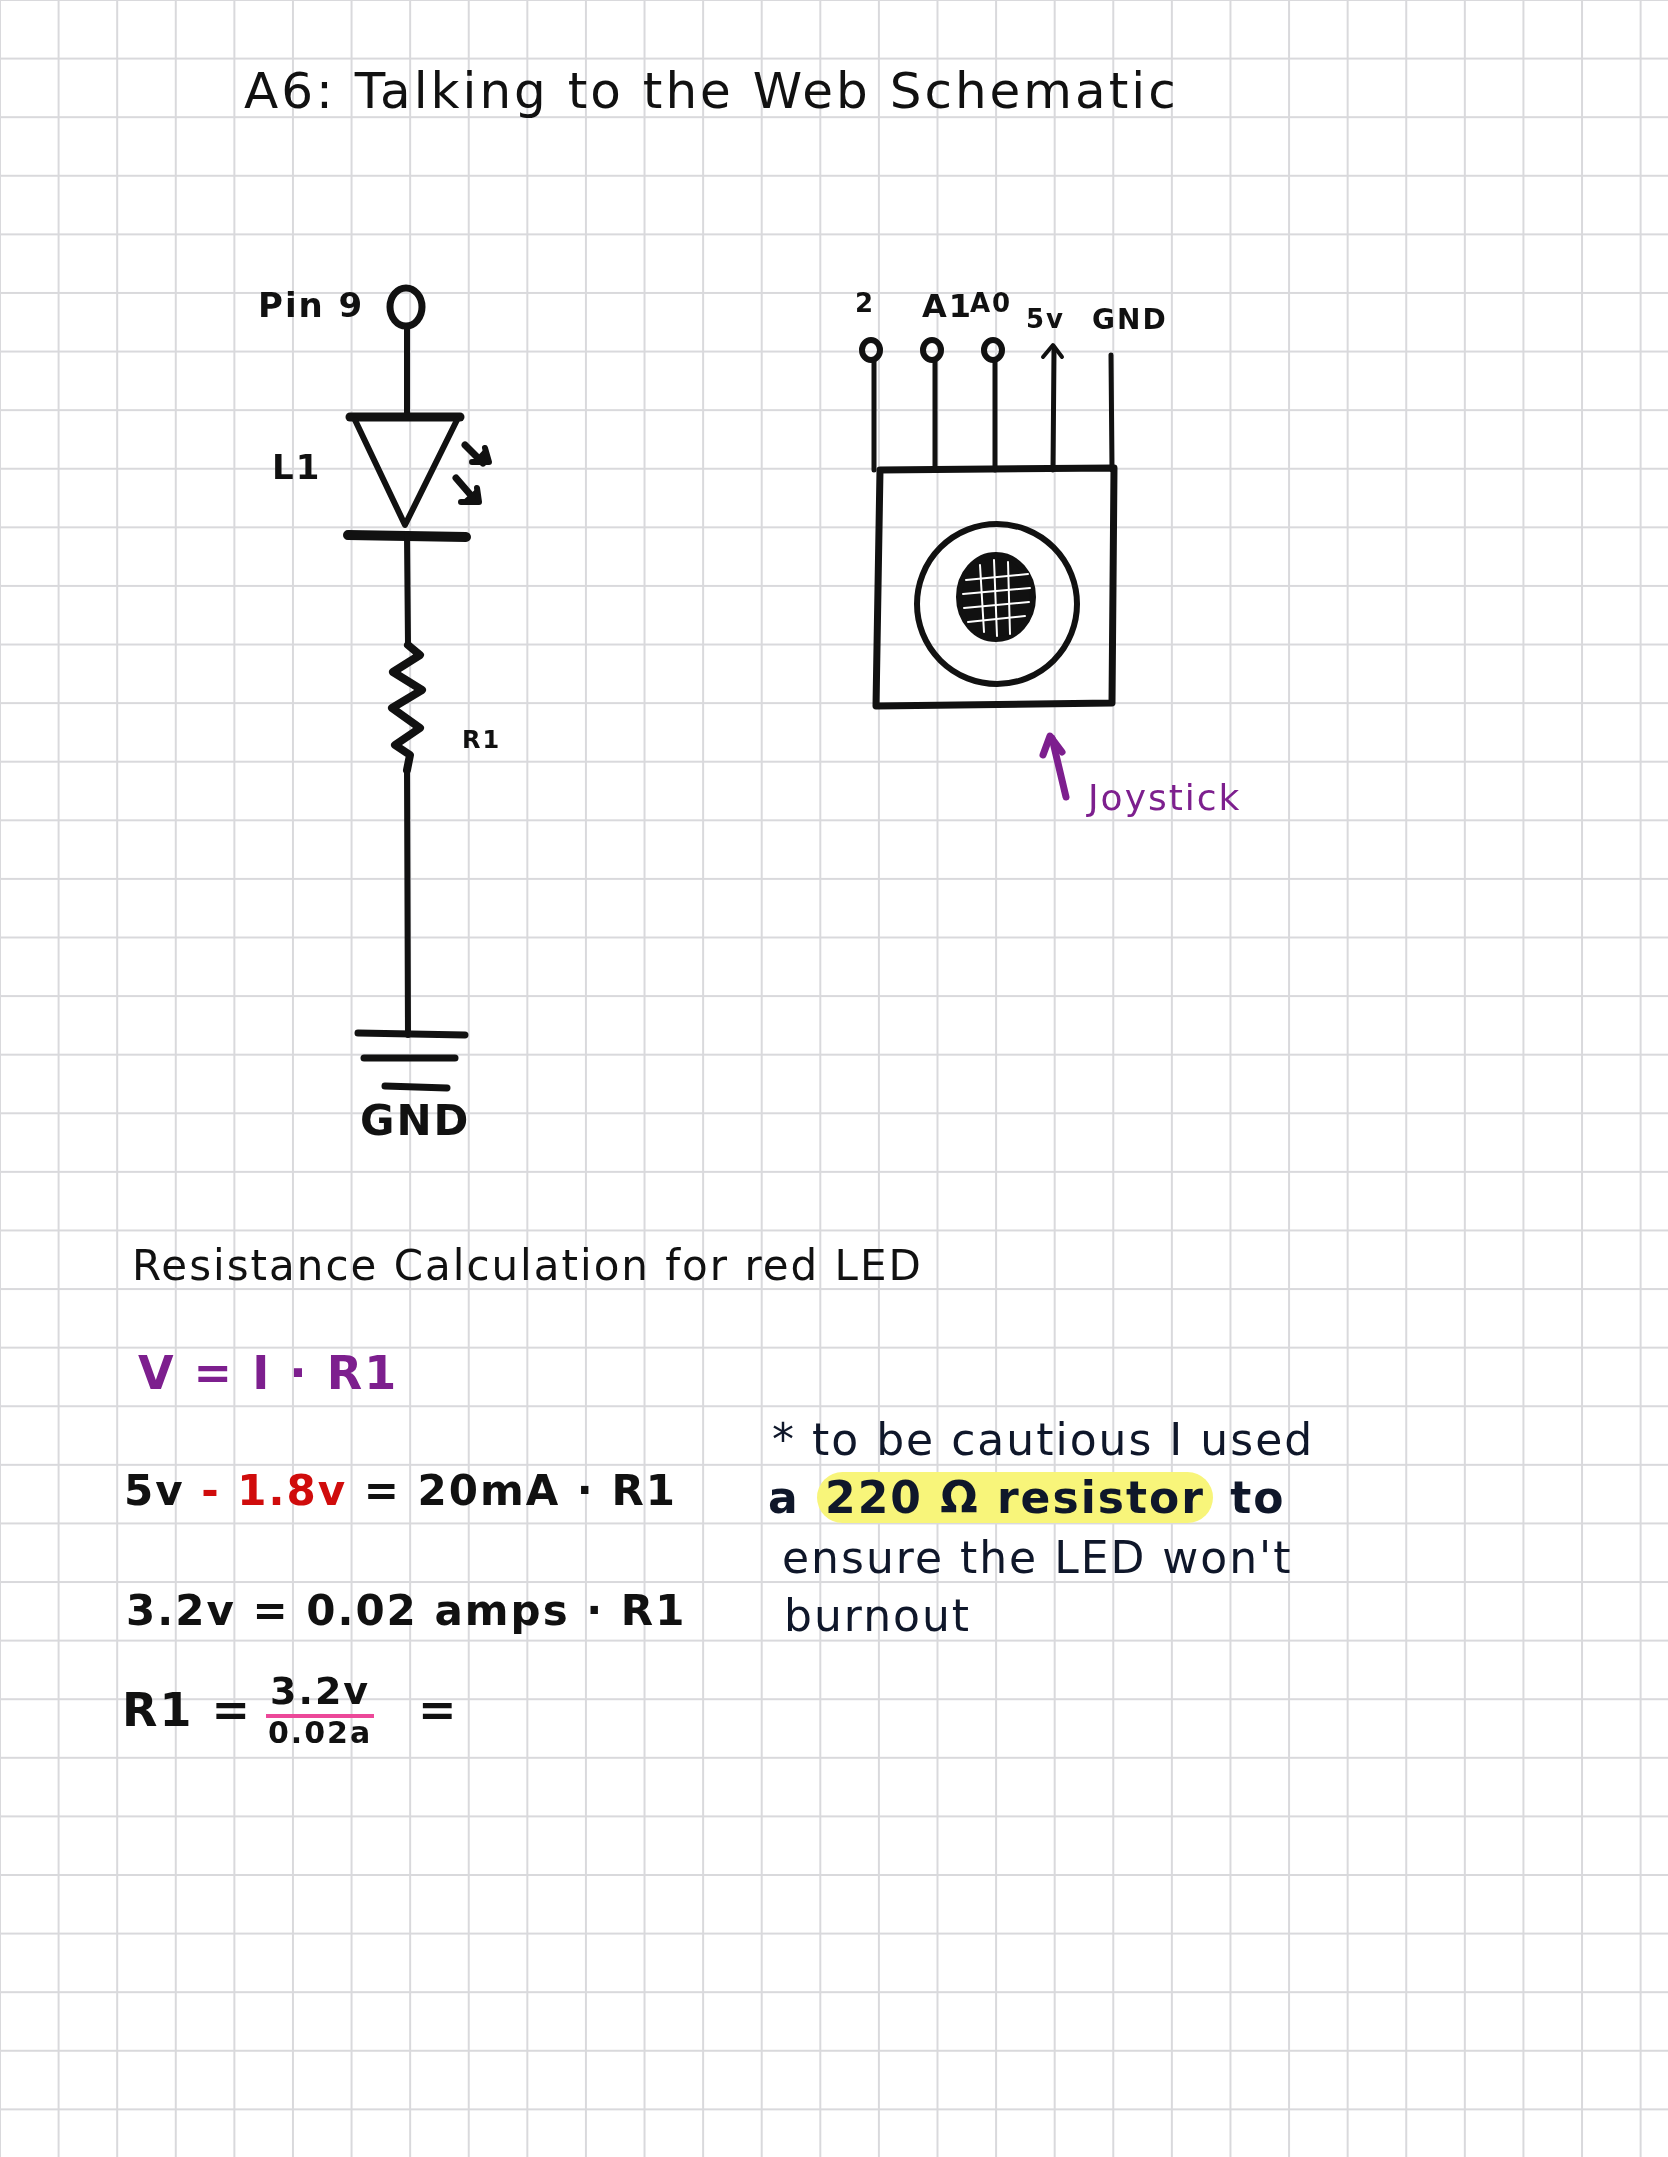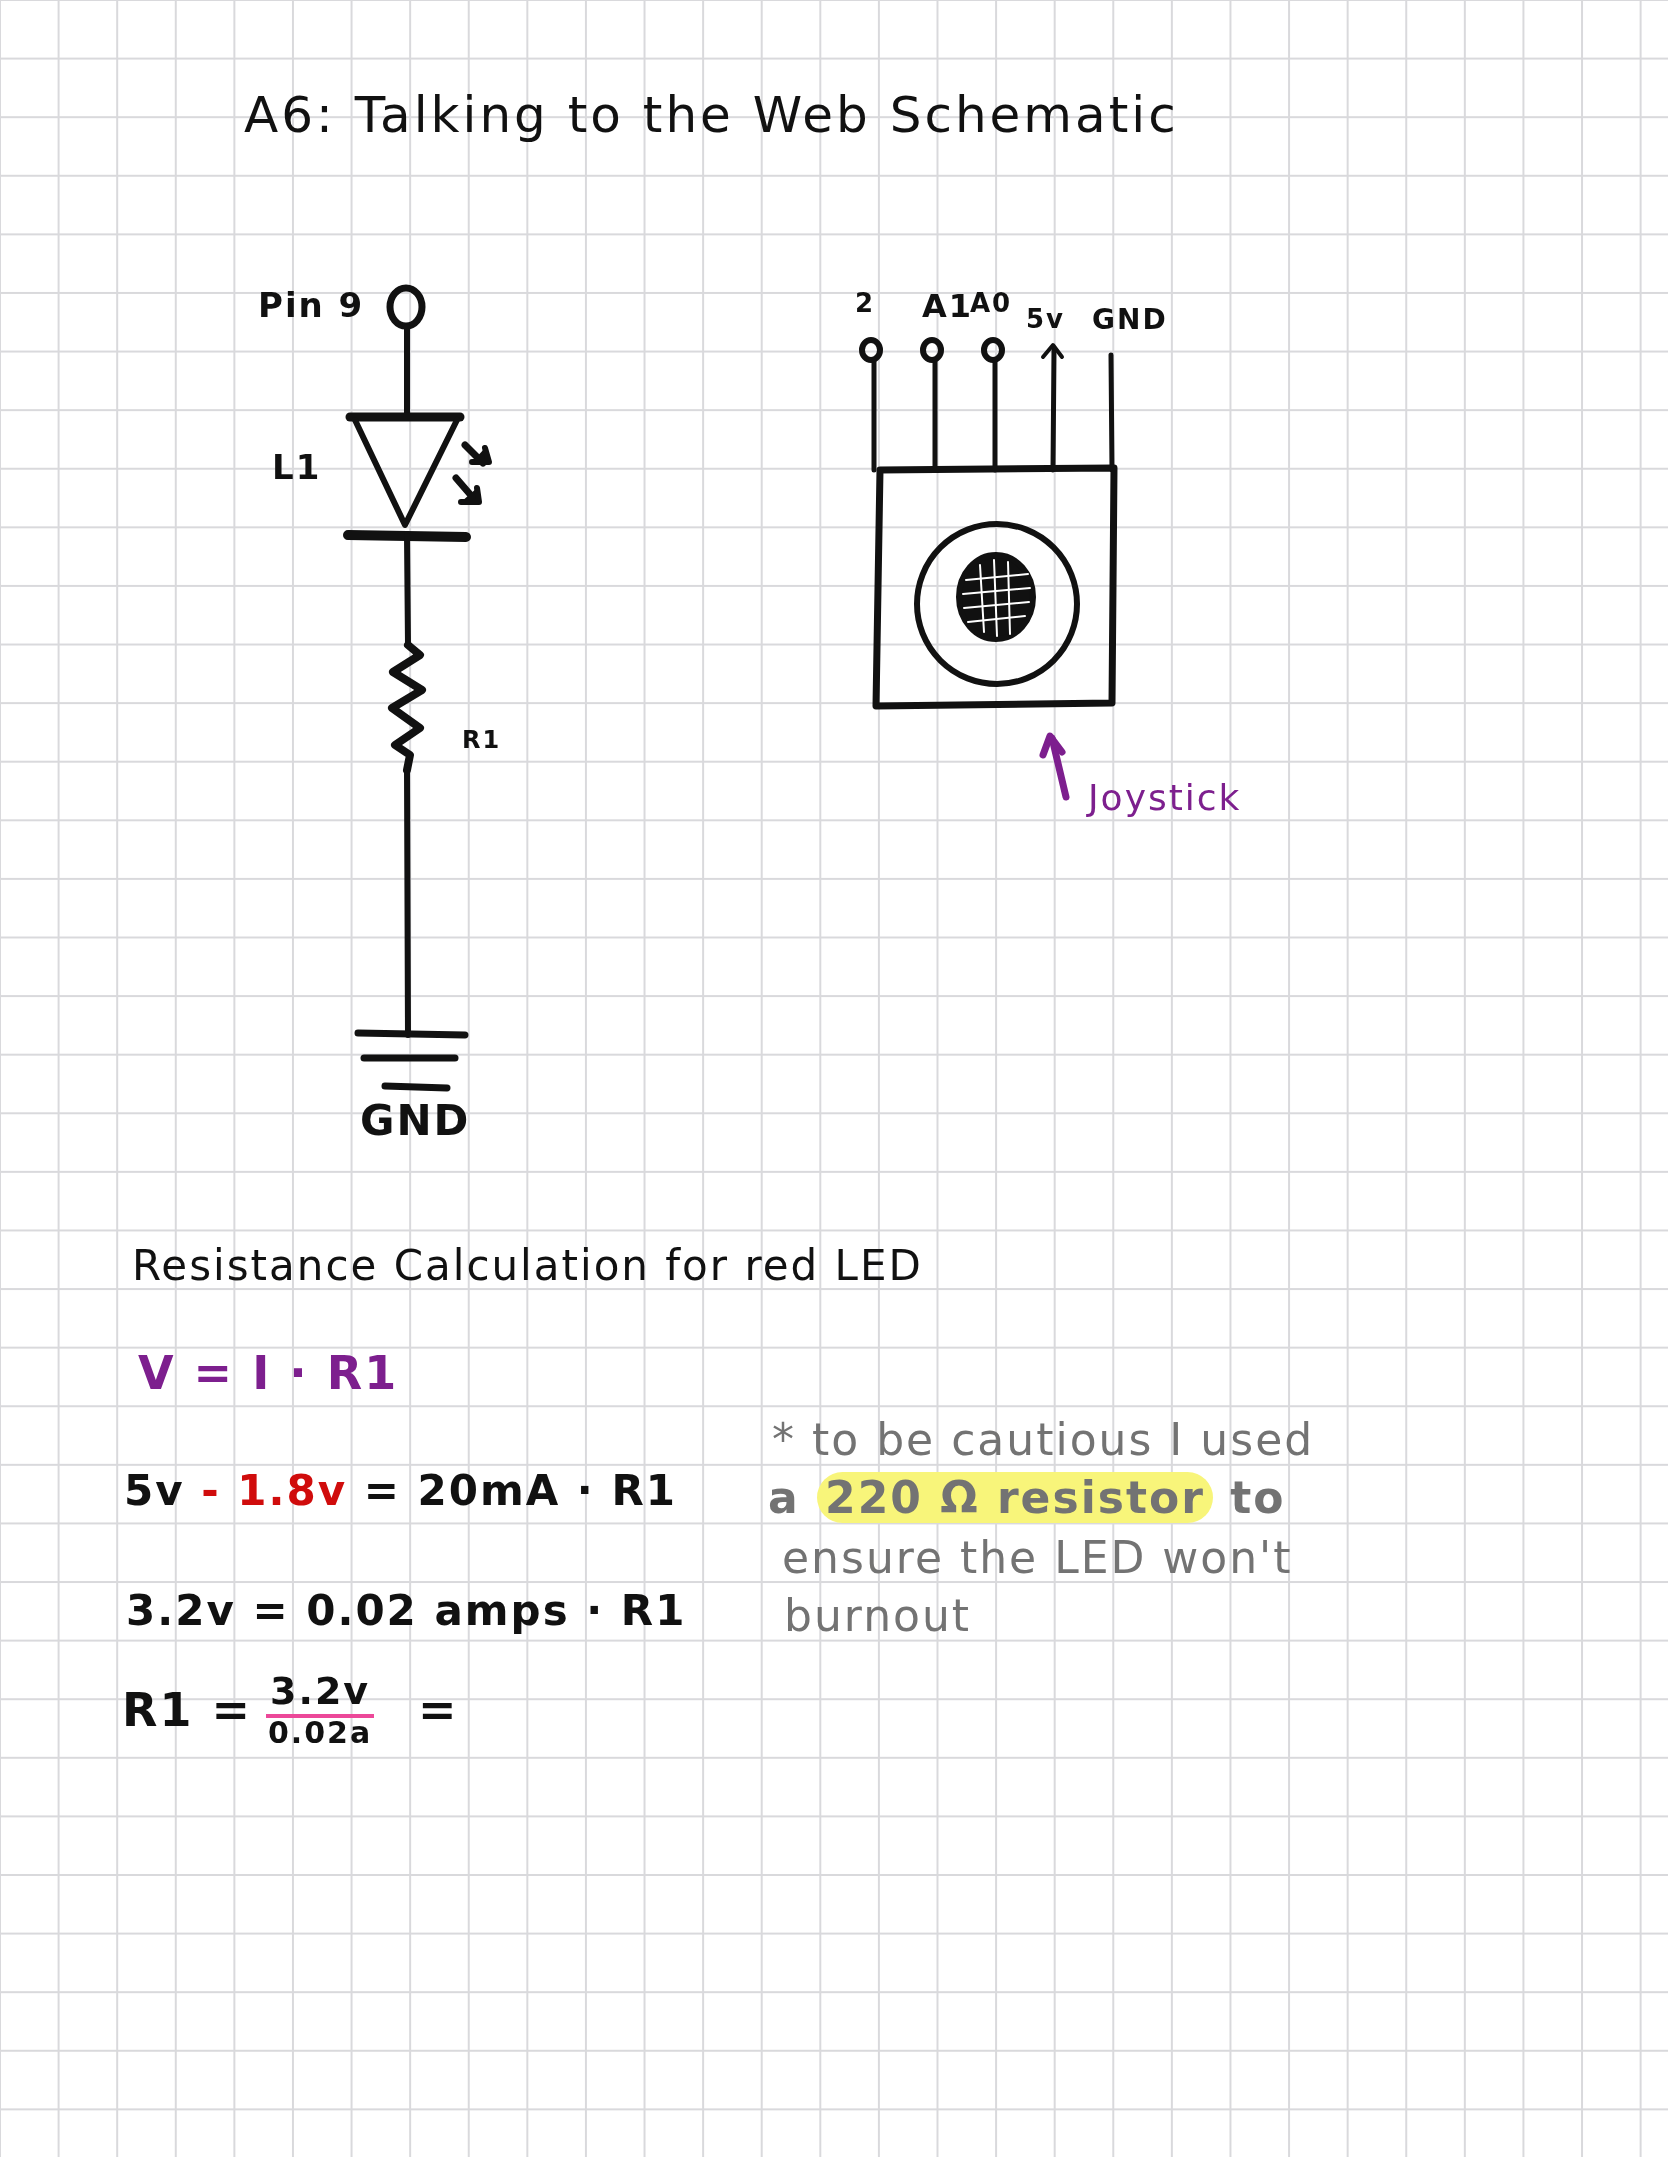--- a/index.html
+++ b/index.html
@@ -11,26 +11,26 @@
       linear-gradient(to bottom, #d9d9dc 2px, transparent 2px);
     background-size: 58.6px 58.6px;
     background-position: -1px -1px;
     font-family: "DejaVu Sans", sans-serif;
   }
   .hw {
     position: absolute; white-space: nowrap; color: #111;
     font-family: "DejaVu Sans", sans-serif; font-weight: bold;
     letter-spacing: 2px; line-height: 1;
   }
-  .title { left: 244px; top: 66px; font-size: 50px; font-weight: normal; letter-spacing: 3px; margin-top: 24px; }
+  .title { left: 244px; top: 66px; font-size: 50px; font-weight: normal; letter-spacing: 3px; }
   .lbl { font-size: 34px; text-align: center; }
   svg.schem { position: absolute; left: 0; top: 0; }
   .purple { color: #7d1f8e; }
   .red { color: #d00c0c; }
-  .orange { color: #737373; font-weight: normal; font-size: 44px; letter-spacing: 2px; }
+  .orange { color: #0f172a; font-weight: normal; font-size: 44px; letter-spacing: 2px; }
   .hl { background: #f8f57a; border-radius: 30px; padding: 0 8px; }
   .boxed { border: 6px solid #111; padding: 8px 18px; }
   .frac { display: inline-flex; flex-direction: column; align-items: center; vertical-align: middle; }
   .frac .num { border-bottom: 4px solid #ec4899; padding: 0 4px 4px; }
   .frac .den { font-size: 30px; }
 </style>
 </head>
 <body>
 
 <div class="hw title">A6: Talking to the Web Schematic</div>

